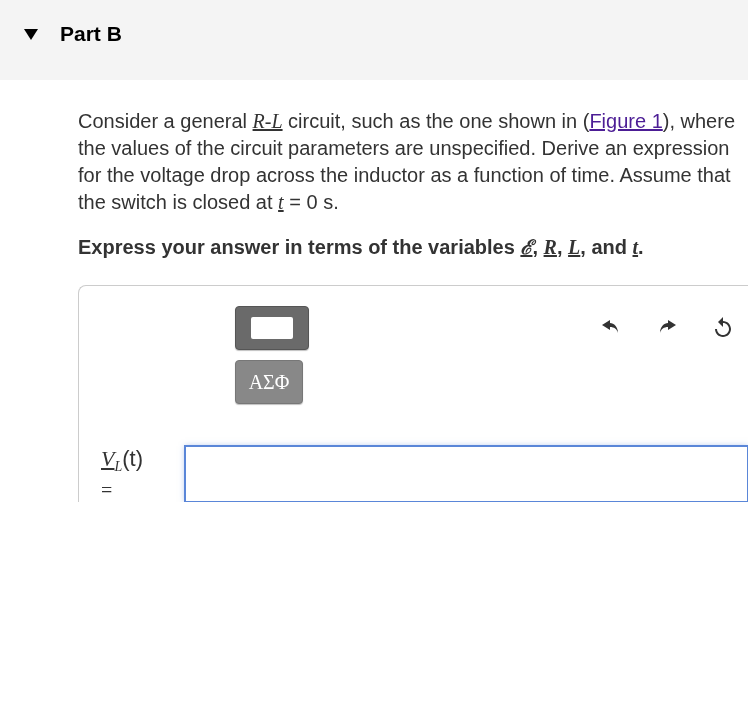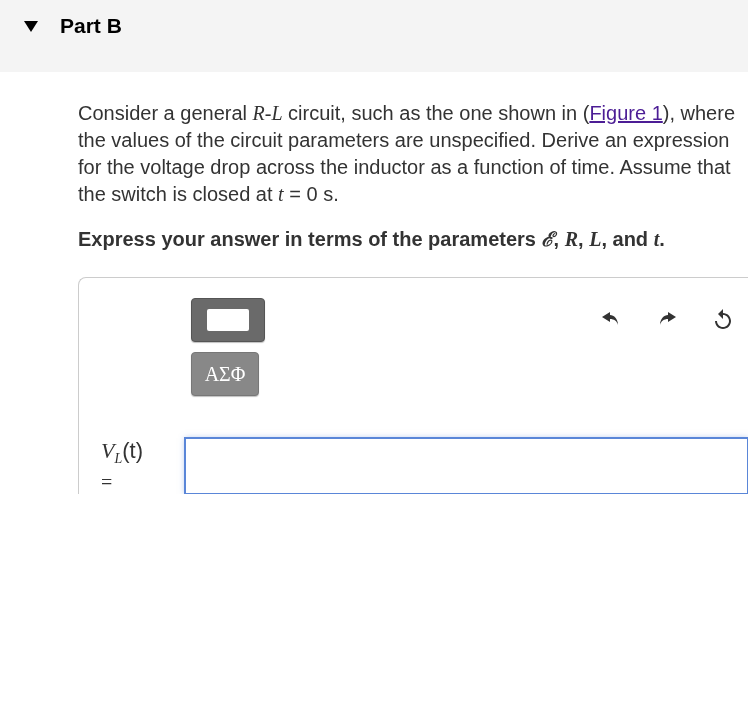--- a/index.html
+++ b/index.html
@@ -5,21 +5,21 @@
   * { box-sizing: border-box; margin: 0; padding: 0; }
   body {
     font-family: Arial, Helvetica, sans-serif;
     font-size: 18px;
     color: #333;
     width: 748px;
     background: #fff;
   }
   .header {
     background: #f4f4f4;
-    padding: 14px 24px 34px 24px;
+    padding: 22px 24px 34px 24px;
     display: flex;
     align-items: center;
     gap: 22px;
   }
   .caret {
     width: 0; height: 0;
     border-left: 7px solid transparent;
     border-right: 7px solid transparent;
     border-top: 11px solid #000;
   }
@@ -31,21 +31,21 @@
   .content {
     padding: 28px 0 0 78px;
   }
   .prompt {
     font-size: 20px;
     line-height: 1.35;
     color: #333;
     margin-bottom: 18px;
   }
   .link { color: #4c1d95; text-decoration: underline; cursor: pointer; }
-  .math-i { font-family: Georgia, 'Times New Roman', serif; font-style: italic; }
+  .math-i { font-family: Georgia, 'Times New Roman', serif; font-style: italic; text-decoration: underline; }
   .math-r { font-family: Liberation Sans, sans-serif; font-style: normal; }
   .instr {
     font-size: 20px;
     font-weight: bold;
     line-height: 1.35;
     margin-bottom: 24px;
   }
   .answer-box {
     border: 1px solid #ccc;
     border-right: none;
@@ -67,20 +67,21 @@
     border-radius: 4px;
     height: 44px;
     display: inline-flex;
     align-items: center;
     justify-content: center;
     padding: 16px 10px;
     cursor: pointer;
     font-family: Georgia, 'Times New Roman', serif;
     font-size: 20px;
     box-shadow: 0 1px 1px rgba(0,0,0,.25);
+    margin-left: 44px;
   }
   .tool-btn.templates { width: 74px; }
   .tool-btn.greek { width: 68px; background:#888; border-color:#777;}
   .templates-icon {
     background: #fff;
     color: #555;
     font-family: 'Times New Roman', serif;
     font-size: 14px;
     font-weight: bold;
     padding: 1px 3px;
@@ -135,21 +136,21 @@
   <div class="part-title">Part B</div>
 </div>
 
 <div class="content">
 
   <p class="prompt">
     <span>Consider a general </span><span class="math-i">R-L</span><span> circuit, such as the one shown in (</span><a class="link">Figure 1</a><span>), where the values of the circuit parameters are unspecified. Derive an expression for the voltage drop across the inductor as a function of time. Assume that the switch is closed at </span><span class="math-i">t</span><span class="math-r"> = 0 s</span><span>.</span>
   </p>
 
   <p class="instr">
-    <span>Express your answer in terms of the parameters </span><span class="math-i">ℰ</span><span>, </span><span class="math-i">R</span><span>, </span><span class="math-i">L</span><span>, and </span><span class="math-i">t</span><span>.</span>
+    <span>Express your answer in terms of the variables </span><span class="math-i">ℰ</span><span>, </span><span class="math-i">R</span><span>, </span><span class="math-i">L</span><span>, and </span><span class="math-i">t</span><span>.</span>
   </p>
 
   <div class="answer-box">
     <div class="toolbar">
       <button class="tool-btn templates">
         <span class="templates-icon">
           <svg width="36" height="20" viewBox="0 0 36 20">
             <rect x="1" y="4" width="10" height="12" fill="#fff" stroke="#fff" stroke-width="1.5"></rect>
             <text x="14" y="10" font-size="8" fill="#fff" font-family="serif">□</text>
             <path d="M 14 16 L 17 19 L 19 6 L 34 6" stroke="#fff" stroke-width="1.6" fill="none"></path>

